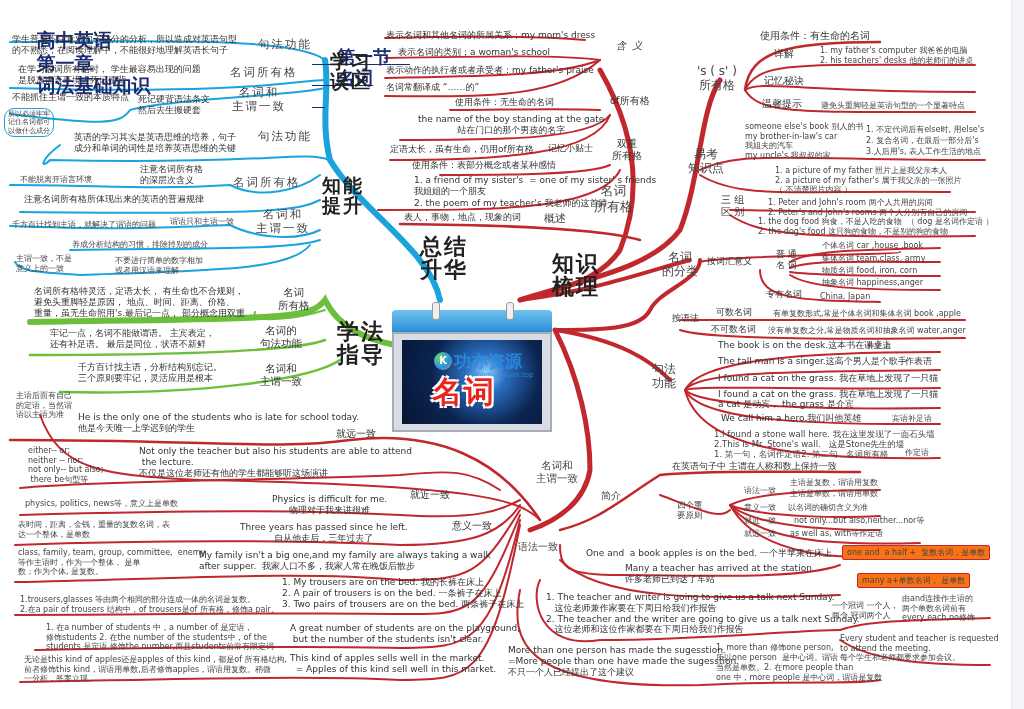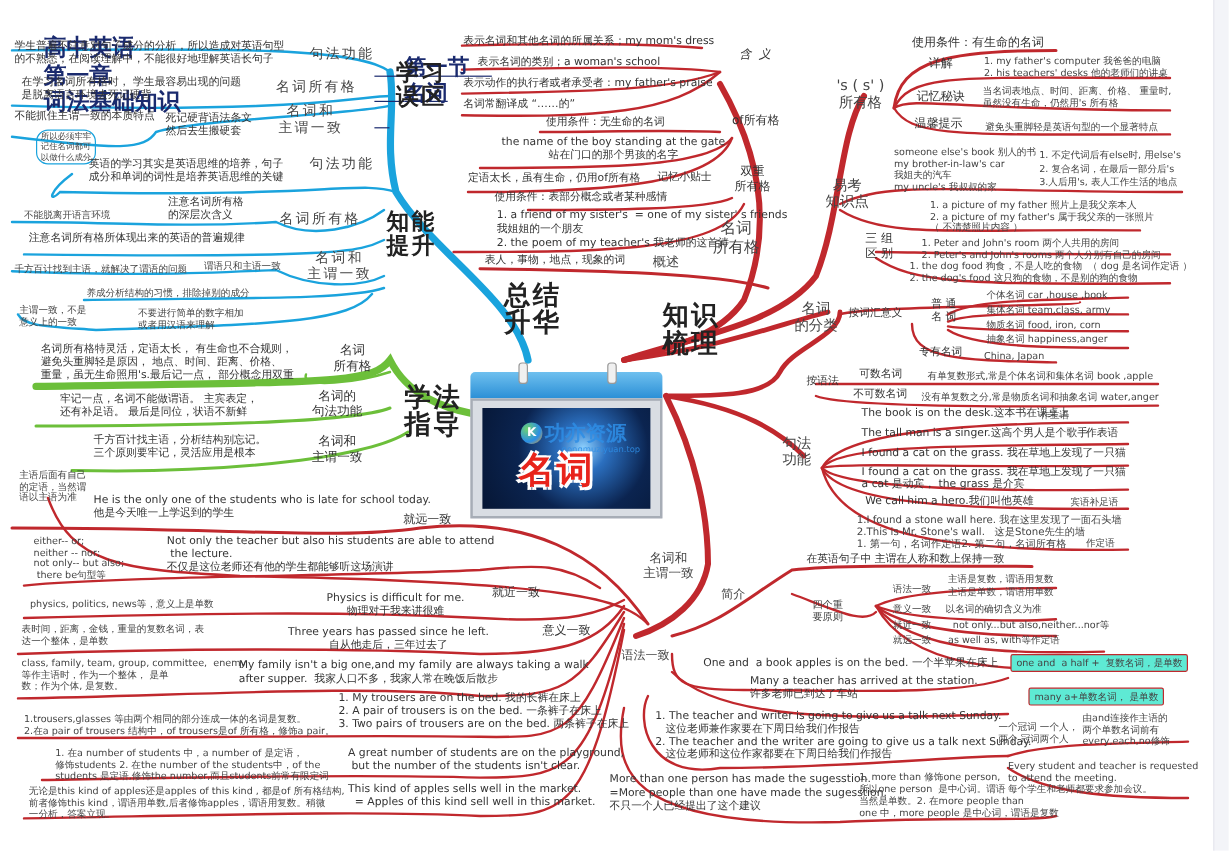--- a/index.html
+++ b/index.html
@@ -6,21 +6,21 @@
   body{width:1024px;height:709px;position:relative;overflow:hidden;background:#ffffff;font-family:"DejaVu Sans","Liberation Sans",sans-serif;color:#333;}
   #stage{position:absolute;left:0;top:0;width:1012px;height:709px;background:#fff;}
   #scrollbar{position:absolute;right:0;top:0;width:12px;height:709px;background:#f3f4f8;border-left:1px solid #e6e7ee;}
   svg.lines{position:absolute;left:0;top:0;width:1012px;height:709px;}
   .t{position:absolute;white-space:pre;line-height:1.2;}
   .s{font-size:8px;color:#444;}
   .m{font-size:9px;color:#333;}
   .lbl{font-size:11.5px;color:#444;letter-spacing:2px;}
   .hub{font-size:19px;font-weight:bold;color:#222;letter-spacing:2px;line-height:1.05;}
   .title{font-size:19px;font-weight:bold;color:#1a2a6e;}
-  .box{position:absolute;border:1.5px solid #c0282d;border-radius:2px;font-size:8px;padding:1px 4px;color:#444;background:#5eead4;white-space:pre;}
+  .box{position:absolute;border:1.5px solid #c0282d;border-radius:2px;font-size:8px;padding:1px 4px;color:#444;background:#f97316;white-space:pre;}
   .circle{position:absolute;border:1.5px solid #1aa3dd;border-radius:10px;font-size:7px;padding:1px 3px;color:#444;white-space:pre;line-height:1.2;}
   #calendar{position:absolute;left:392px;top:302px;width:160px;height:130px;}
   .cal-top{position:absolute;left:0;top:8px;width:160px;height:22px;background:linear-gradient(#6fc0ef,#2b8fd6);border-radius:4px 4px 0 0;}
   .cal-body{position:absolute;left:0;top:30px;width:160px;height:100px;background:#d9dde3;border:2px solid #a7adb6;box-sizing:border-box;}
   .cal-screen{position:absolute;left:8px;top:6px;width:140px;height:84px;background:radial-gradient(circle at 60% 40%,#8fd2ff 0%,#2b6fbf 20%,#0b2450 55%,#061634 100%);}
   .ring{position:absolute;top:0;width:6px;height:16px;background:#f0f0f0;border:1px solid #999;border-radius:3px;}
   .cal-word{position:absolute;left:30px;top:32px;font-size:30px;font-weight:bold;color:#e8241c;text-shadow:2px 2px 0 #fff,-2px -2px 0 #fff,2px -2px 0 #fff,-2px 2px 0 #fff;letter-spacing:2px;}
   .wm{position:absolute;left:52px;top:10px;font-size:17px;color:#2e8ee6;opacity:0.85;font-weight:bold;}
   .wm-url{position:absolute;left:66px;top:31px;font-size:7px;color:#2e8ee6;opacity:0.85;}
   .wm-logo{position:absolute;left:32px;top:12px;width:18px;height:18px;border-radius:50%;background:radial-gradient(circle at 30% 30%,#6fd36f,#2a8ee6 60%,#f3a21b);color:#fff;font-size:10px;text-align:center;line-height:18px;font-weight:bold;}
@@ -150,21 +150,21 @@
   <div class="t lbl" style="left:258px;top:38px;">句法功能</div>
   <div class="t m" style="left:18px;top:64px;">在学习名词所有格时， 学生最容易出现的问题
 是脱离语言环境去死记硬背</div>
   <div class="t lbl" style="left:230px;top:66px;">名词所有格</div>
   <div class="t m" style="left:12px;top:92px;">不能抓住主谓一致的本质特点</div>
   <div class="t m" style="left:138px;top:94px;">死记硬背语法条文
 然后去生搬硬套</div>
   <div class="t lbl" style="left:232px;top:86px;text-align:center;">名词和
 主谓一致</div>
 
-  <div class="circle" style="left:30px;top:108px;">所以必须牢牢
+  <div class="circle" style="left:4px;top:108px;">所以必须牢牢
 记住名词都可
 以做什么成分</div>
   <div class="t m" style="left:74px;top:132px;">英语的学习其实是英语思维的培养，句子
 成分和单词的词性是培养英语思维的关键</div>
   <div class="t lbl" style="left:258px;top:130px;">句法功能</div>
   <div class="t m" style="left:140px;top:164px;">注意名词所有格
 的深层次含义</div>
   <div class="t s" style="left:20px;top:175px;">不能脱离开语言环境</div>
   <div class="t m" style="left:24px;top:194px;">注意名词所有格所体现出来的英语的普遍规律</div>
   <div class="t lbl" style="left:233px;top:176px;">名词所有格</div>
@@ -228,22 +228,20 @@
   <div class="t m" style="left:404px;top:212px;">表人，事物，地点，现象的词</div>
   <div class="t" style="left:544px;top:212px;font-size:11px;color:#444;">概述</div>
 
   <div class="t" style="left:697px;top:64px;font-size:12px;color:#444;text-align:center;">'s ( s' )
 所有格</div>
   <div class="t m" style="left:760px;top:30px;font-size:10px;">使用条件：有生命的名词</div>
   <div class="t m" style="left:774px;top:48px;font-size:10px;">详解</div>
   <div class="t s" style="left:820px;top:46px;">1. my father's computer 我爸爸的电脑
 2. his teachers' desks 他的老师们的讲桌</div>
   <div class="t m" style="left:764px;top:75px;font-size:10px;">记忆秘诀</div>
-  <div class="t s" style="left:819px;top:71px;">当名词表地点、时间、距离、价格、 重量时,
-虽然没有生命，仍然用's 所有格</div>
   <div class="t m" style="left:762px;top:98px;font-size:10px;">温馨提示</div>
   <div class="t s" style="left:821px;top:101px;">避免头重脚轻是英语句型的一个显著特点</div>
 
   <div class="t" style="left:688px;top:147px;font-size:12px;color:#444;text-align:center;">易考
 知识点</div>
   <div class="t s" style="left:745px;top:122px;">someone else's book 别人的书
 my brother-in-law's car
 我姐夫的汽车
 my uncle's 我叔叔的家</div>
   <div class="t s" style="left:866px;top:124px;line-height:1.4;">1. 不定代词后有else时, 用else's

